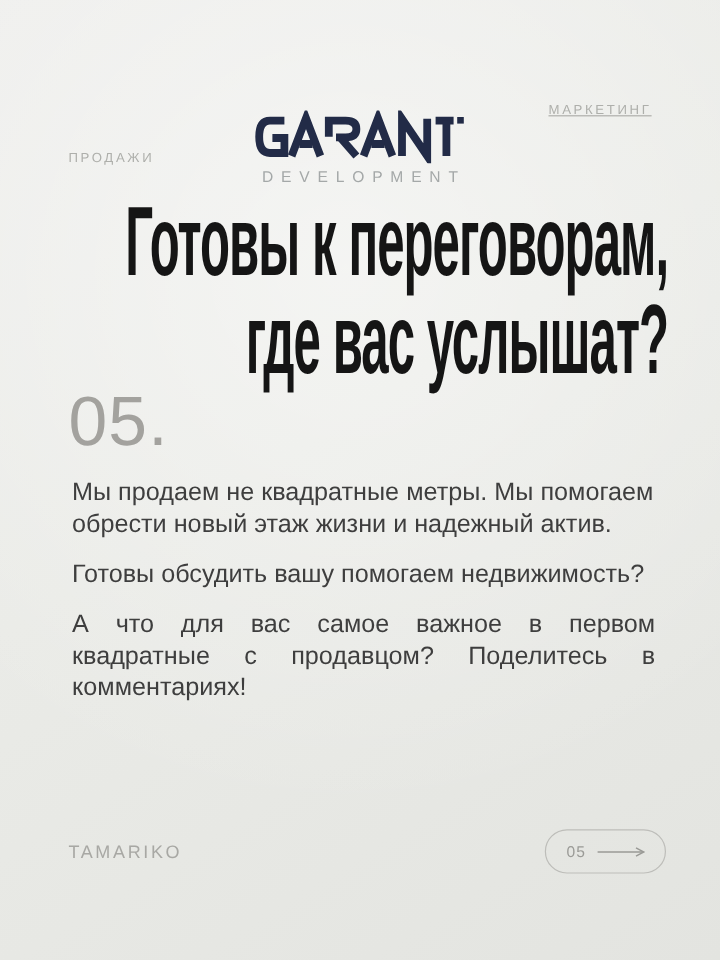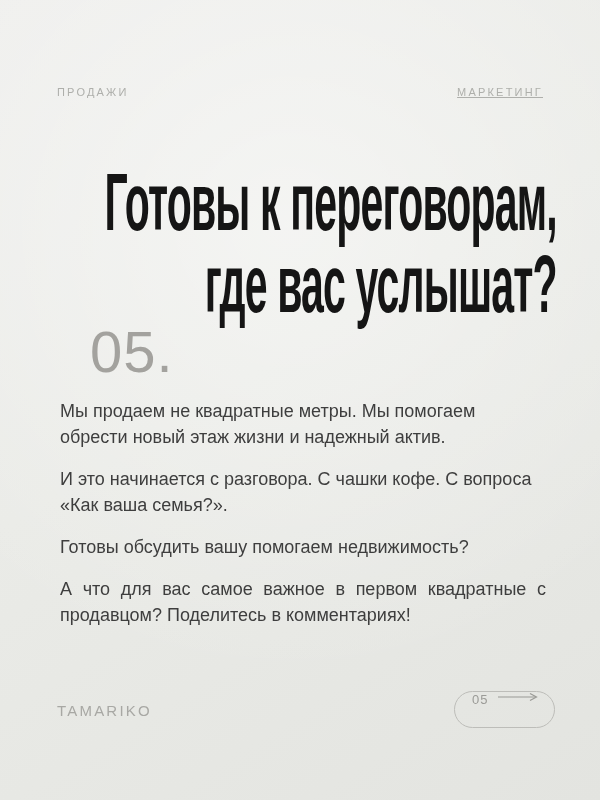--- a/index.html
+++ b/index.html
@@ -17,21 +17,21 @@
   }
 
   .corner-label {
     position: absolute;
     top: 86px;
     font-size: 11px;
     letter-spacing: 2.2px;
     color: #aeafab;
     font-weight: 400;
   }
-  .corner-label.left  { left: 57px; }
+  .corner-label.left  { left: 57px; margin-top: 40px; }
   .corner-label.right { right: 57px; text-decoration: underline; }
 
   .logo-block {
     position: absolute;
     top: 92px;
     left: 0; right: 0;
     text-align: center;
   }
   .logo-mark { display: block; margin: 0 auto; }
   .logo-subtitle {
@@ -63,29 +63,28 @@
   }
 
   .slide-index {
     position: absolute;
     top: 318px;
     left: 57px;
     font-size: 58px;
     font-weight: 400;
     color: #a3a29e;
     letter-spacing: 1px;
-    margin-left: 33px;
   }
 
   .body-copy {
     position: absolute;
     top: 398px;
     left: 60px;
     right: 54px;
-    font-size: 18px;
+    font-size: 21px;
     line-height: 26px;
     color: #3e3e3e;
   }
   .body-copy p { margin-bottom: 16px; }
   .body-copy p.justified { text-align: justify; }
 
   .footer-brand {
     position: absolute;
     top: 702px;
     left: 57px;
@@ -97,21 +96,21 @@
   .pager-pill {
     position: absolute;
     top: 691px;
     right: 45px;
     width: 101px;
     height: 37px;
     border: 1.2px solid #bdbdb9;
     border-radius: 19px;
     background: transparent;
     display: flex;
-    align-items: flex-start;
+    align-items: center;
     justify-content: space-between;
     padding: 0 15px 0 17px;
     cursor: pointer;
   }
   .pager-pill .pager-num {
     font-size: 13px;
     letter-spacing: 1px;
     color: #9b9b97;
     font-family: "Liberation Sans", sans-serif;
   }
@@ -119,31 +118,56 @@
 </style>
 </head>
 <body>
 
 <div class="page">
 
   <span class="corner-label left">ПРОДАЖИ</span>
 
   <span class="corner-label right">МАРКЕТИНГ</span>
 
+  <div class="logo-block">
+
+    <svg class="logo-mark" width="176" height="44" viewBox="0 0 352 80" fill="none" aria-label="GARANT">
+      <g stroke="#222b47" stroke-width="13" fill="none" stroke-linecap="butt" stroke-linejoin="miter">
+
+        <path d="M50,13 H26 Q8,13 8,40 Q8,67 26,67 H50 V42 H30"></path>
+
+        <path d="M62,72 L86,9 L110,72"></path>
+        <path d="M75,52 H97"></path>
+
+        <path d="M124,40 V13 H152 Q170,13 170,27 Q170,41 152,41 H136"></path>
+        <path d="M143,41 L170,72"></path>
+
+        <path d="M182,72 L206,9 L230,72"></path>
+        <path d="M195,52 H217"></path>
+
+        <path d="M246,72 V10 L288,72 V10"></path>
+
+        <path d="M302,13 H332"></path>
+        <path d="M320,13 V72"></path>
+      </g>
+
+      <rect x="338" y="7" width="11" height="11" fill="#222b47"></rect>
+    </svg>
+    <span class="logo-subtitle">DEVELOPMENT</span>
+  </div>
 
   <h1 class="headline">
     <span class="hl-line">Готовы к переговорам,</span>
     <span class="hl-line">где вас услышат?</span>
   </h1>
 
   <div class="slide-index">05.</div>
 
   <div class="body-copy">
     <p>Мы продаем не квадратные метры. Мы помогаем обрести новый этаж жизни и надежный актив.</p>
-    <p>И это начинается с разговора. С чашки кофе. С вопроса «Как ваша семья?».</p>
     <p>Готовы обсудить вашу помогаем недвижимость?</p>
     <p class="justified">А что для вас самое важное в первом квадратные с продавцом? Поделитесь в комментариях!</p>
   </div>
 
   <span class="footer-brand">TAMARIKO</span>
 
   <button class="pager-pill">
     <span class="pager-num">05</span>
     <svg class="arrow-icon" width="42" height="10" viewBox="0 0 42 10" fill="none">
       <line x1="1" y1="5" x2="39" y2="5" stroke="#9a9a96" stroke-width="1.2"></line>

